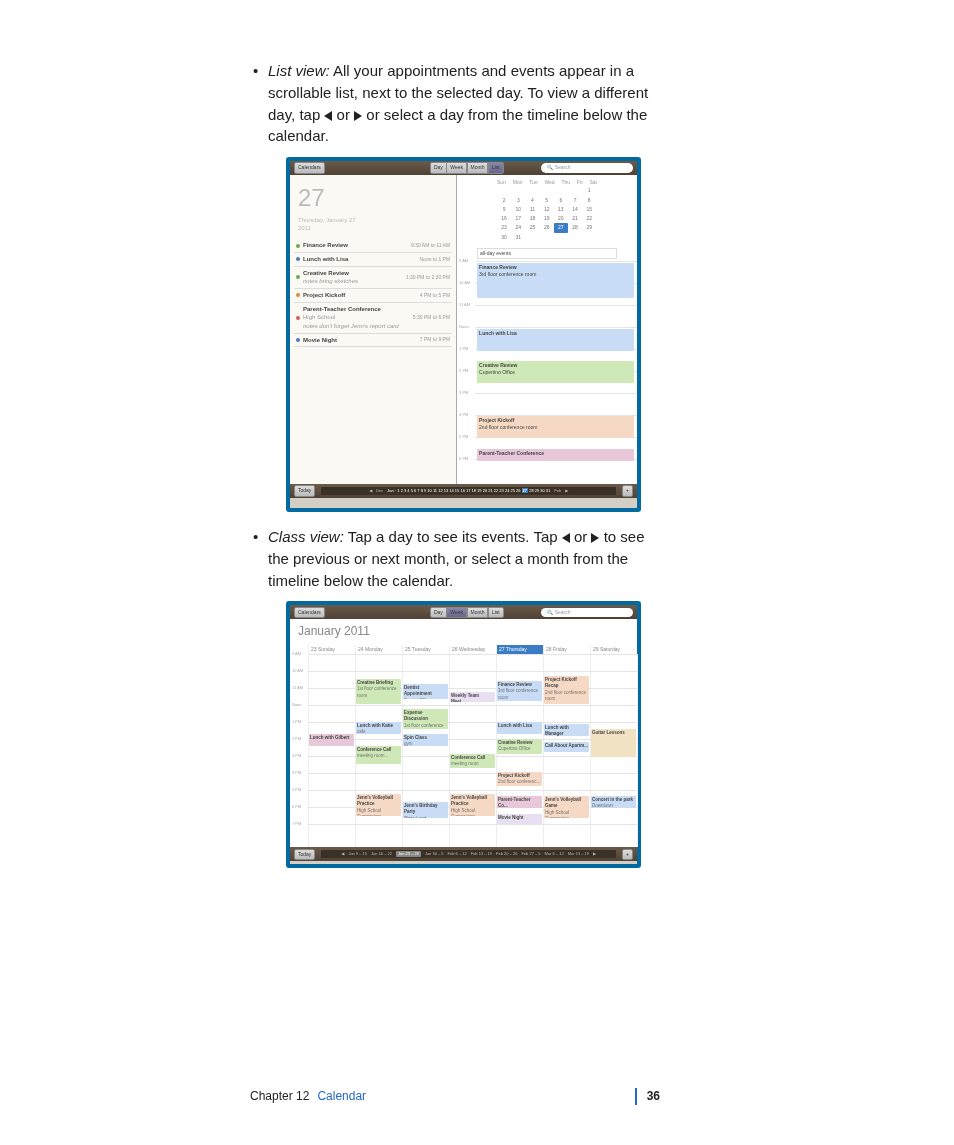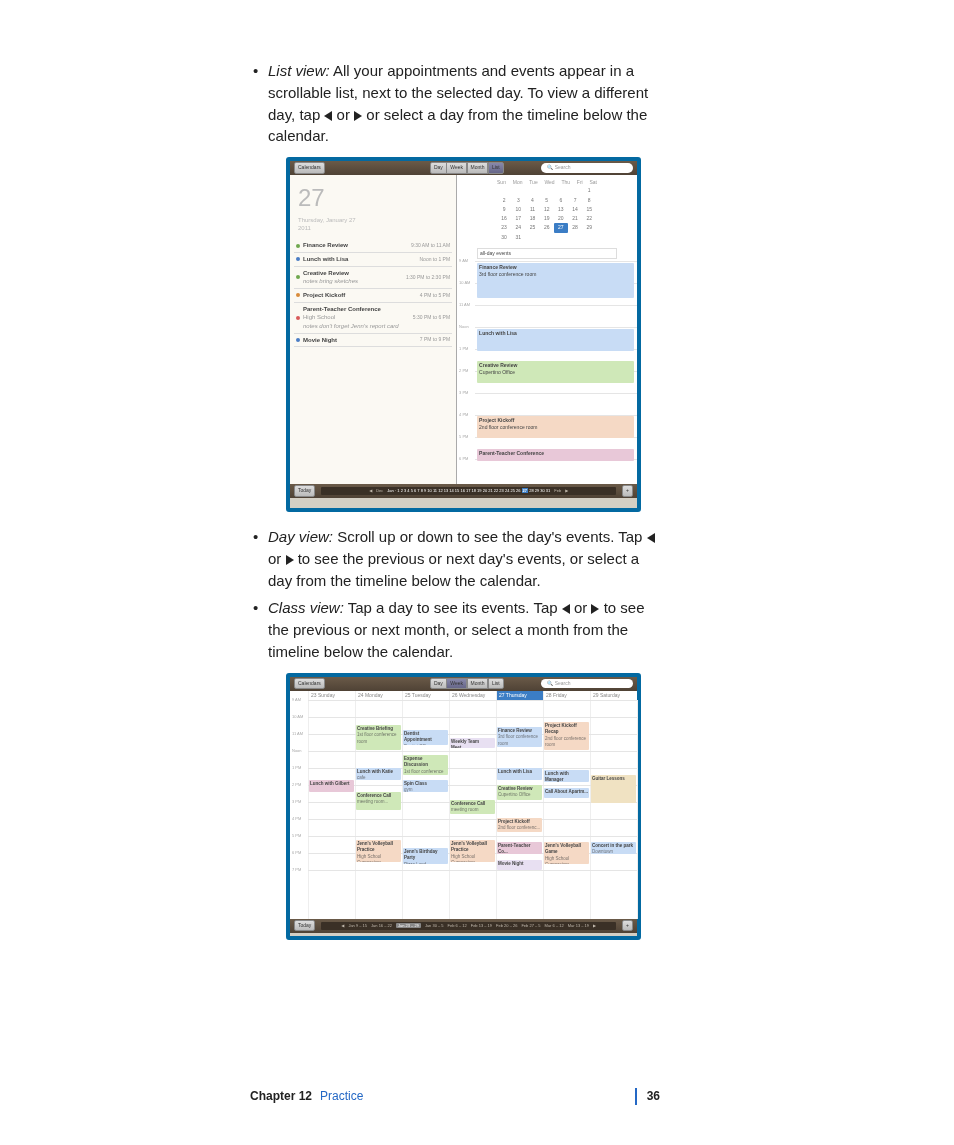--- a/index.html
+++ b/index.html
@@ -45,21 +45,21 @@
 .wk{background:#fff;height:228px;display:flex;flex-direction:column}
 .wk-title{font-size:12px;color:#888;padding:4px 8px}
 .wk-h{display:flex;margin-left:18px}
 .wk-hc{flex:1;font-size:5px;color:#888;padding:1px 2px;border-left:0.5px solid #eee}
 .wk-hc.sel{background:#3b7dc5;color:#fff}
 .wk-grid{flex:1;position:relative;margin-left:0}
 .wcol{position:absolute;top:0;bottom:0;border-left:0.5px solid #eee}
 .wevt{position:absolute;font-size:4.5px;padding:1px;border-radius:1px;box-sizing:border-box;overflow:hidden}
 .footer{position:absolute;bottom:40px;left:250px;right:100px;display:flex;justify-content:space-between;align-items:center;font-size:12px}
 .footer .l{color:#222}
-.footer .l .ch{font-weight:700}
+.footer .l .ch{font-weight:400}
 .footer .l .ct{color:#2468c5;margin-left:8px}
 .footer .r{color:#222;border-left:2px solid #2468c5;padding-left:10px;font-weight:600}
 .see{margin-top:10px}
 .see b{font-weight:600}
 </style>
 </head>
 <body>
 
 <div class="page">
 <ul class="main">
@@ -207,39 +207,39 @@
               <span>Dec</span>
               <span style="color:#fff">Jan · 1 2 3 4 5 6 7 8 9 10 11 12 13 14 15 16 17 18 19 20 21 22 23 24 25 26 <b style="background:#3b7dc5;color:#fff;padding:0 1px">27</b> 28 29 30 31</span>
               <span>Feb</span>
               <span>▶</span>
             </div>
   <div class="btn">+</div>
  </div>
 </div>
 </li>
 
-<li><span class="em">Day view:</span>  Scroll up or down to see the day's events. Tap <span class="tri l"></span> or <span class="tri r"></span> to see the previous or next day's events, or select a day from the timeline below the calendar.</li>
 
 
 <li><span class="em">Class view:</span>  Tap a day to see its events. Tap <span class="tri l"></span> or <span class="tri r"></span> to see the previous or next month, or select a month from the timeline below the calendar.
 
 <div class="shot shot2">
  <div class="topbar">
   <div class="btn">Calendars</div>
   <div style="flex:1"></div>
   <div class="seg">
    <div class="btn">Day</div>
    <div class="btn active">Week</div>
    <div class="btn">Month</div>
    <div class="btn">List</div>
   </div>
   <div style="flex:0.3"></div>
   <div class="search">🔍 <span>Search</span></div>
  </div>
  <div class="wk">
+  <div class="wk-title">January 2011</div>
   <div class="wk-h" id="wkh">
               <div class="wk-hc">23 Sunday</div>
               <div class="wk-hc">24 Monday</div>
               <div class="wk-hc">25 Tuesday</div>
               <div class="wk-hc">26 Wednesday</div>
               <div class="wk-hc sel">27 Thursday</div>
               <div class="wk-hc">28 Friday</div>
               <div class="wk-hc">29 Saturday</div>
             </div>
   <div class="wk-grid" id="wkg">
@@ -316,16 +316,16 @@
               <span>▶</span>
             </div>
   <div class="btn">+</div>
  </div>
 </div>
 </li>
 </ul>
 
 
 <div class="footer">
- <div class="l"><span class="ch">Chapter 12</span><span class="ct">Practice</span></div>
+ <div class="l"><span class="ch">Chapter 12</span><span class="ct">Calendar</span></div>
  <div class="r">36</div>
 </div>
 </div>
 
 </body></html>

